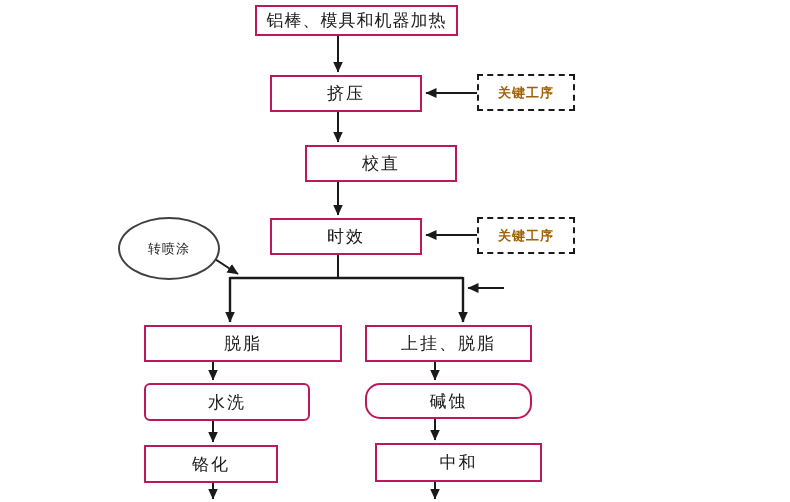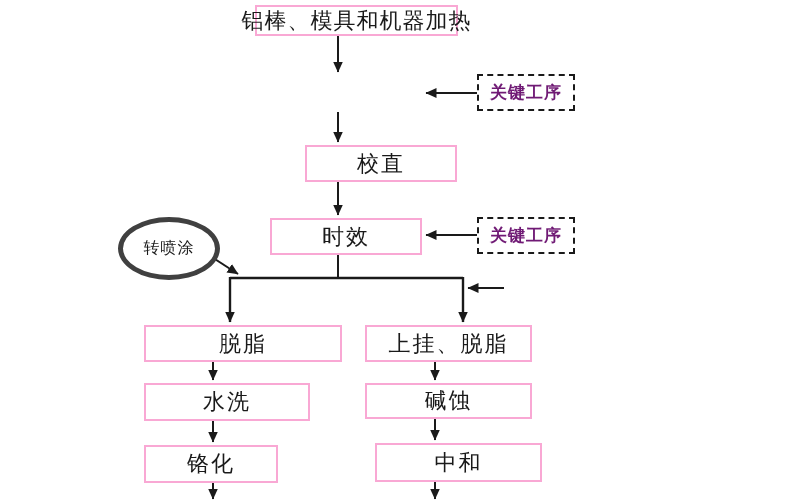--- a/index.html
+++ b/index.html
@@ -19,71 +19,71 @@
   #connector-layer {
     position: absolute;
     left: 0;
     top: 0;
     width: 790px;
     height: 502px;
   }
   .node {
     position: absolute;
     box-sizing: border-box;
-    border: 2px solid #f9a8d4;
+    border: 2px solid #be185d;
     background: #ffffff;
     display: flex;
     align-items: center;
     justify-content: center;
-    font-size: 22px;
+    font-size: 17px;
     letter-spacing: 2px;
     white-space: nowrap;
   }
   .node.top-node { letter-spacing: 1px; }
   .callout-dashed {
     position: absolute;
     box-sizing: border-box;
     border: 2px dashed #1a1a1a;
     background: #ffffff;
     display: flex;
     align-items: center;
     justify-content: center;
-    font-size: 17px;
+    font-size: 13px;
     font-weight: bold;
     letter-spacing: 1px;
-    color: #701a75;
+    color: #a16207;
     white-space: nowrap;
   }
   .ellipse {
     position: absolute;
     box-sizing: border-box;
-    border: 5px solid #404040;
+    border: 2px solid #404040;
     border-radius: 50%;
     background: #ffffff;
     display: flex;
     align-items: center;
     justify-content: center;
-    font-size: 16px;
+    font-size: 13px;
     letter-spacing: 1px;
     white-space: nowrap;
   }
   
   #node-heating        { left: 255px; top: 5px;   width: 203px; height: 31px; }
   #node-extrusion      { left: 270px; top: 75px;  width: 152px; height: 37px; }
   #node-straightening  { left: 270px; top: 145px; width: 152px; height: 37px; margin-left: 35px; }
   #node-aging          { left: 270px; top: 218px; width: 152px; height: 37px; }
   #callout-key1        { left: 477px; top: 74px;  width: 98px;  height: 37px; }
   #callout-key2        { left: 477px; top: 217px; width: 98px;  height: 37px; }
   #ellipse-spray       { left: 118px; top: 217px; width: 102px; height: 63px; }
   #ellipse-oxidation   { left: 504px; top: 263px; width: 98px;  height: 50px; }
   #node-degreasing     { left: 144px; top: 325px; width: 198px; height: 37px; }
-  #node-waterwash      { left: 144px; top: 383px; width: 166px; height: 38px; }
+  #node-waterwash      { left: 144px; top: 383px; width: 166px; height: 38px; border-radius: 6px; }
   #node-chromating     { left: 144px; top: 445px; width: 134px; height: 38px; }
   #node-hang-degrease  { left: 365px; top: 325px; width: 167px; height: 37px; }
-  #node-alkali         { left: 365px; top: 383px; width: 167px; height: 36px; }
+  #node-alkali         { left: 365px; top: 383px; width: 167px; height: 36px; border-radius: 15px; }
   #node-neutralization { left: 375px; top: 443px; width: 167px; height: 39px; }
 </style>
 </head>
 <body>
 
 <div id="stage">
 
   <svg id="connector-layer" viewBox="0 0 790 502" xmlns="http://www.w3.org/2000/svg">
     <defs>
       <marker id="arrow" markerUnits="userSpaceOnUse" markerWidth="12" markerHeight="10" refX="10.5" refY="5" orient="auto">
@@ -112,20 +112,21 @@
       <line x1="213" y1="483" x2="213" y2="499" marker-end="url(#arrow)"></line>
 
       <line x1="435" y1="362" x2="435" y2="380" marker-end="url(#arrow)"></line>
       <line x1="435" y1="419" x2="435" y2="440" marker-end="url(#arrow)"></line>
       <line x1="435" y1="482" x2="435" y2="499" marker-end="url(#arrow)"></line>
     </g>
   </svg>
 
   <div class="node top-node" id="node-heating">铝棒、模具和机器加热</div>
 
+  <div class="node" id="node-extrusion">挤压</div>
 
   <div class="node" id="node-straightening">校直</div>
 
   <div class="node" id="node-aging">时效</div>
 
   <div class="node" id="node-degreasing">脱脂</div>
 
   <div class="node" id="node-waterwash">水洗</div>
 
   <div class="node" id="node-chromating">铬化</div>

